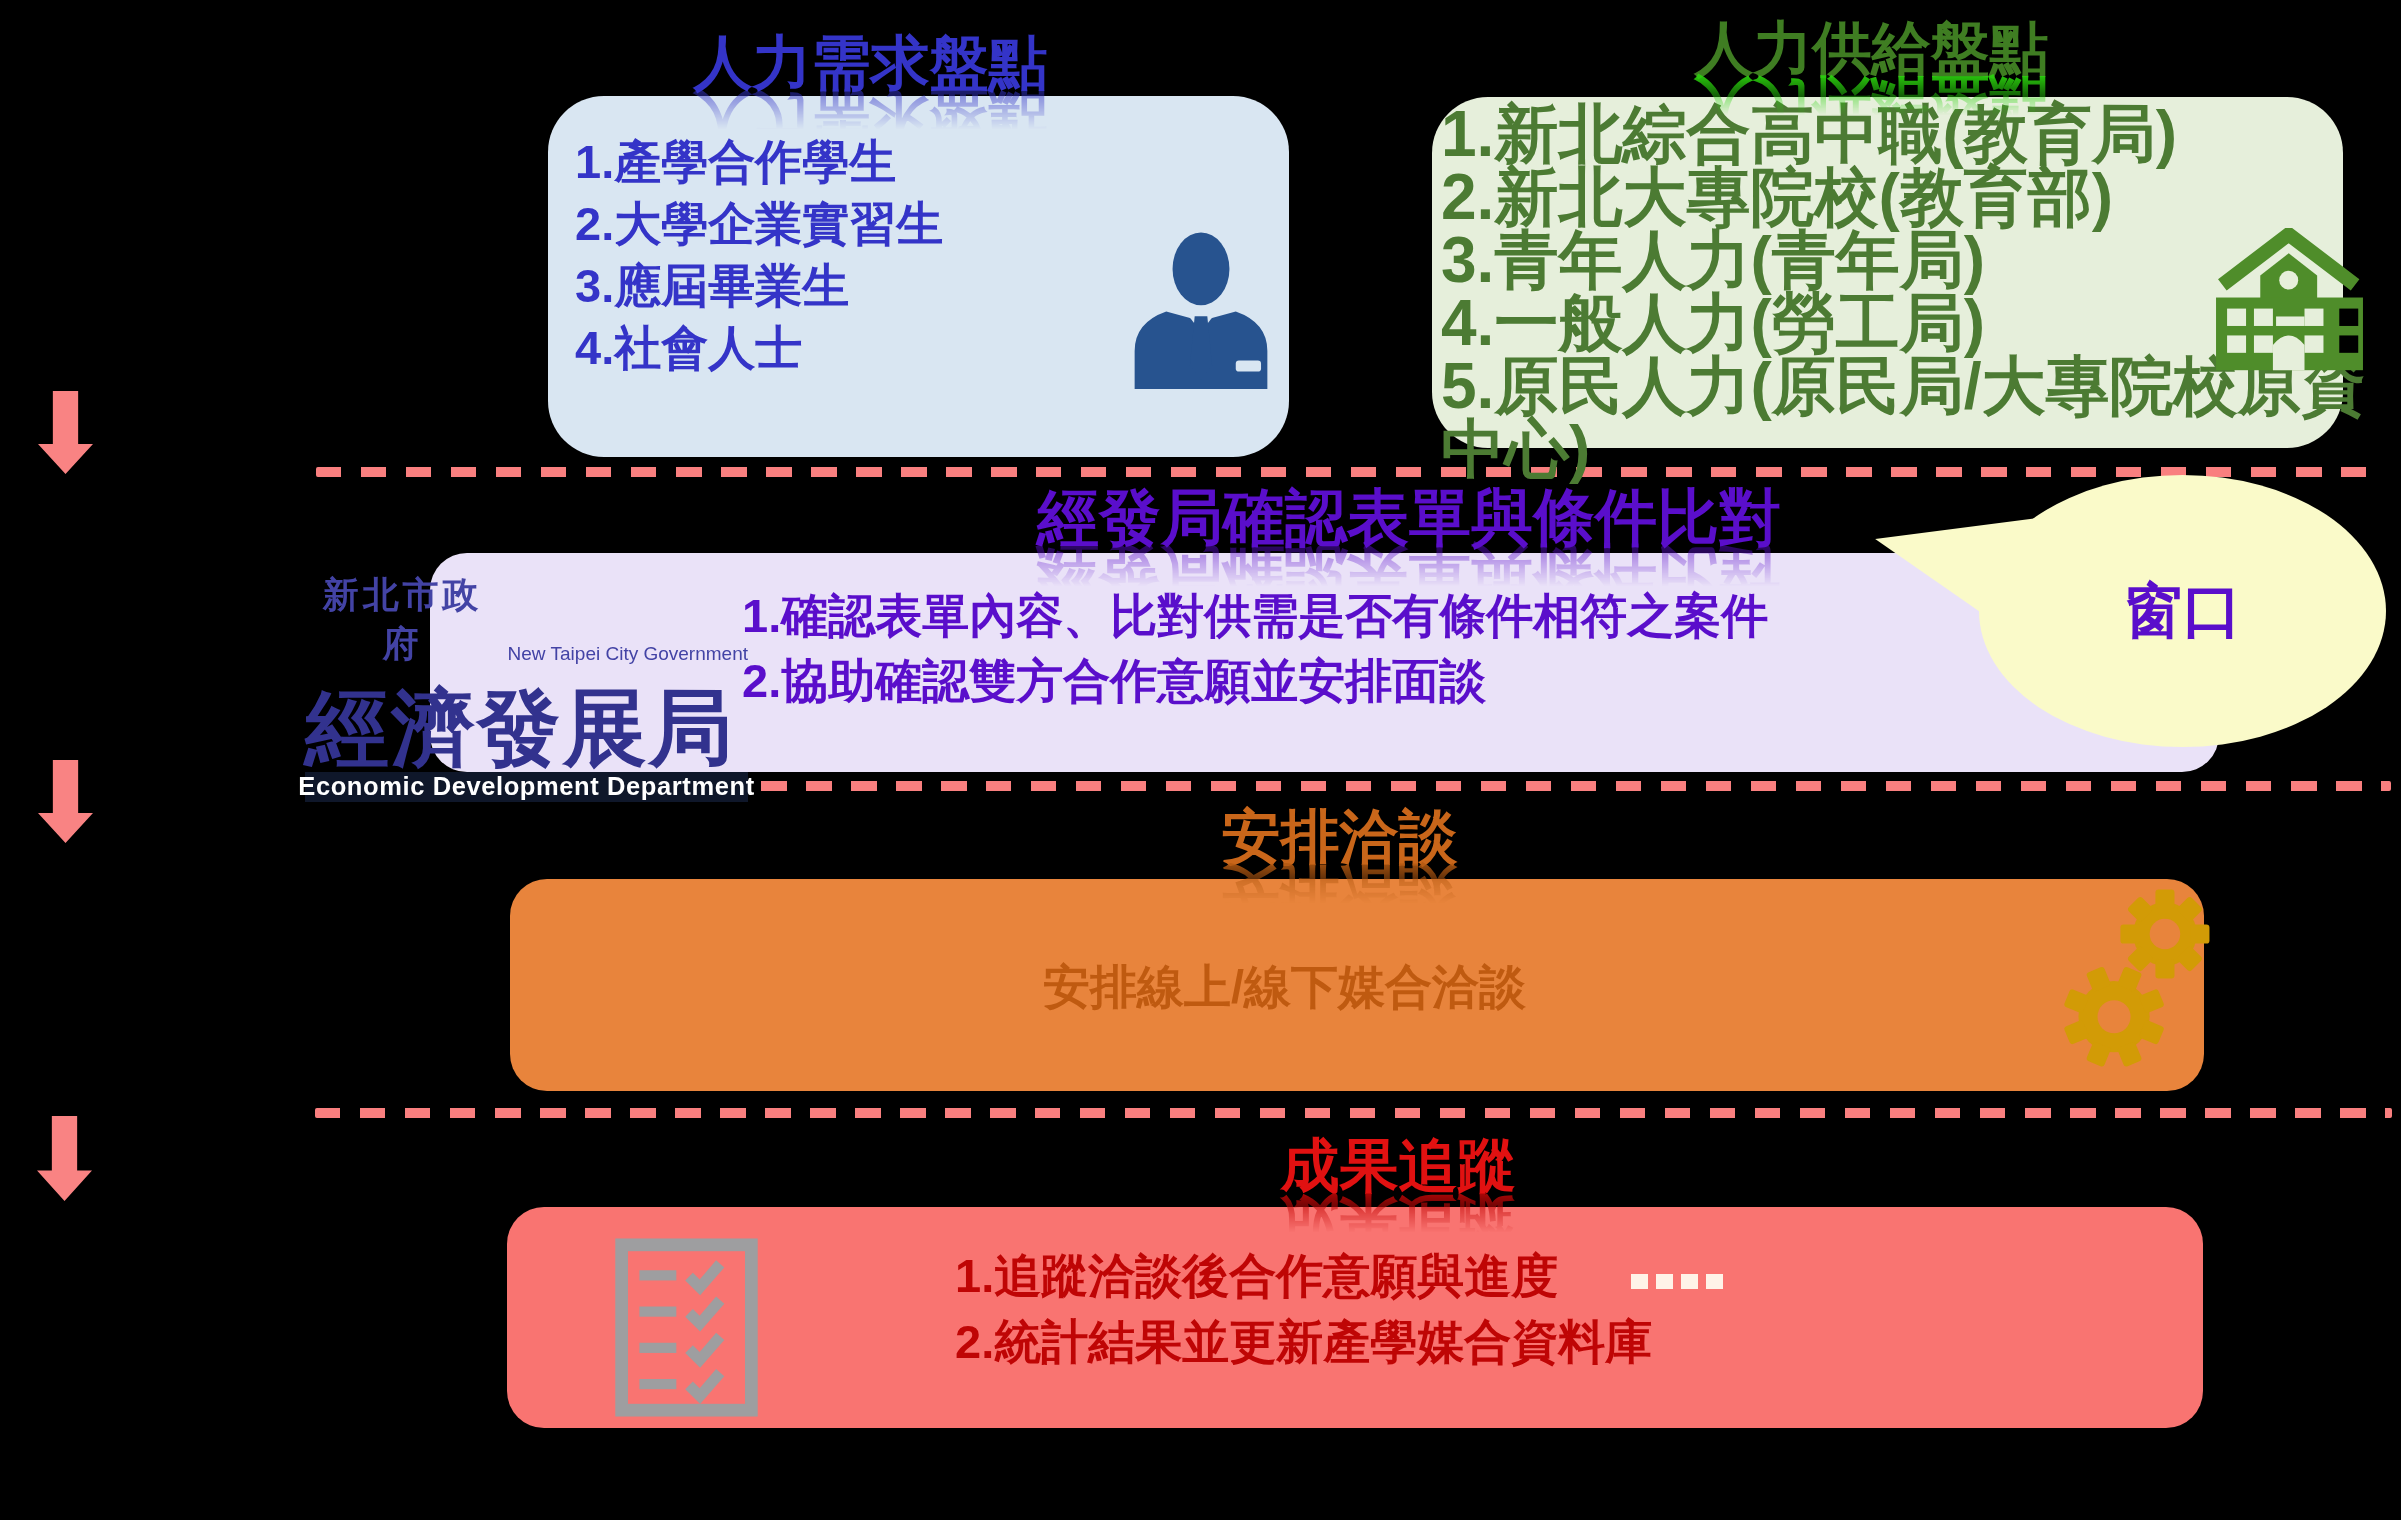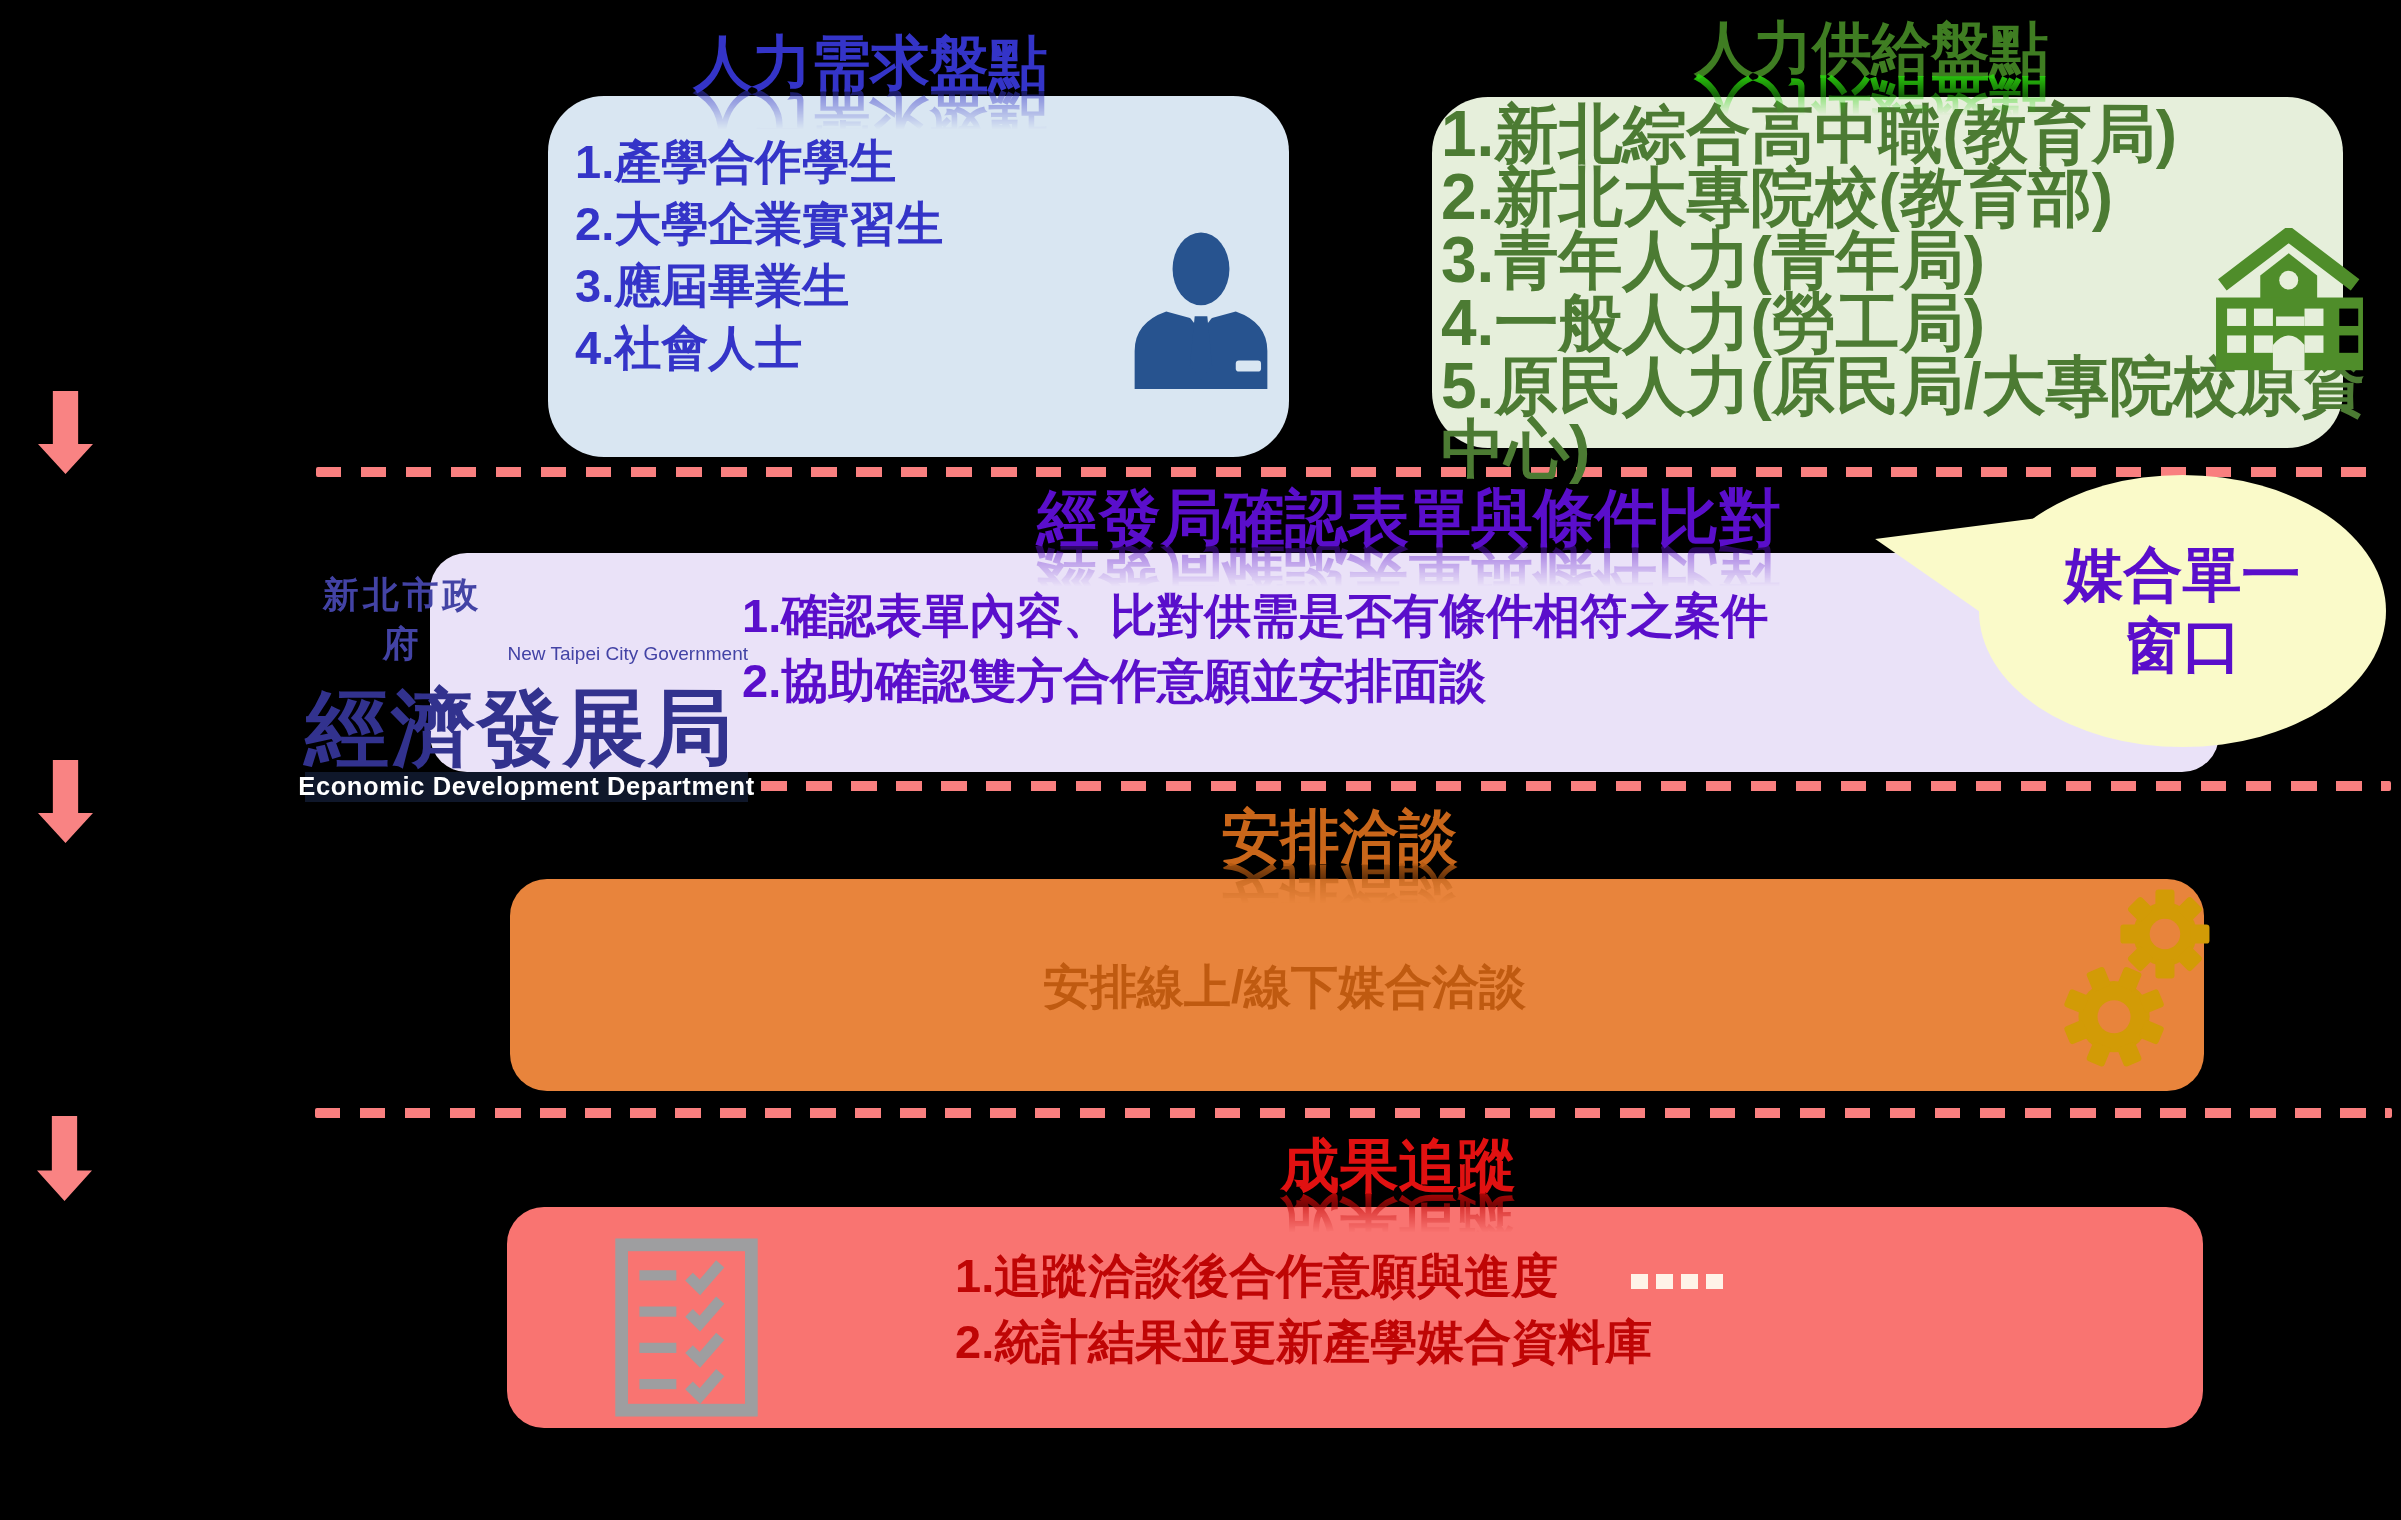--- a/index.html
+++ b/index.html
@@ -150,21 +150,20 @@
     <div class="dept-zh">經濟發展局</div>
     <div class="dept-bar">
       <span class="dept-en">Economic Development Department</span>
     </div>
   </div>
 
   <svg class="bubble-tail" width="204" height="140" viewBox="0 0 320 220">
     <polygon points="0,55 310,15 230,215" fill="#fafac9"></polygon>
   </svg>
   <div class="bubble">
-    <div class="line">媒合單一</div>
     <div class="line">窗口</div>
   </div>
 
   <div class="rtitle t-arrange">
     <div class="main">安排洽談</div>
     <div class="refl">安排洽談</div>
   </div>
   <div class="panel arrange"></div>
   <div class="arrange-content abs">安排線上/線下媒合洽談</div>
   <svg class="icon gears-icon" width="159" height="186" viewBox="0 0 250 292">

